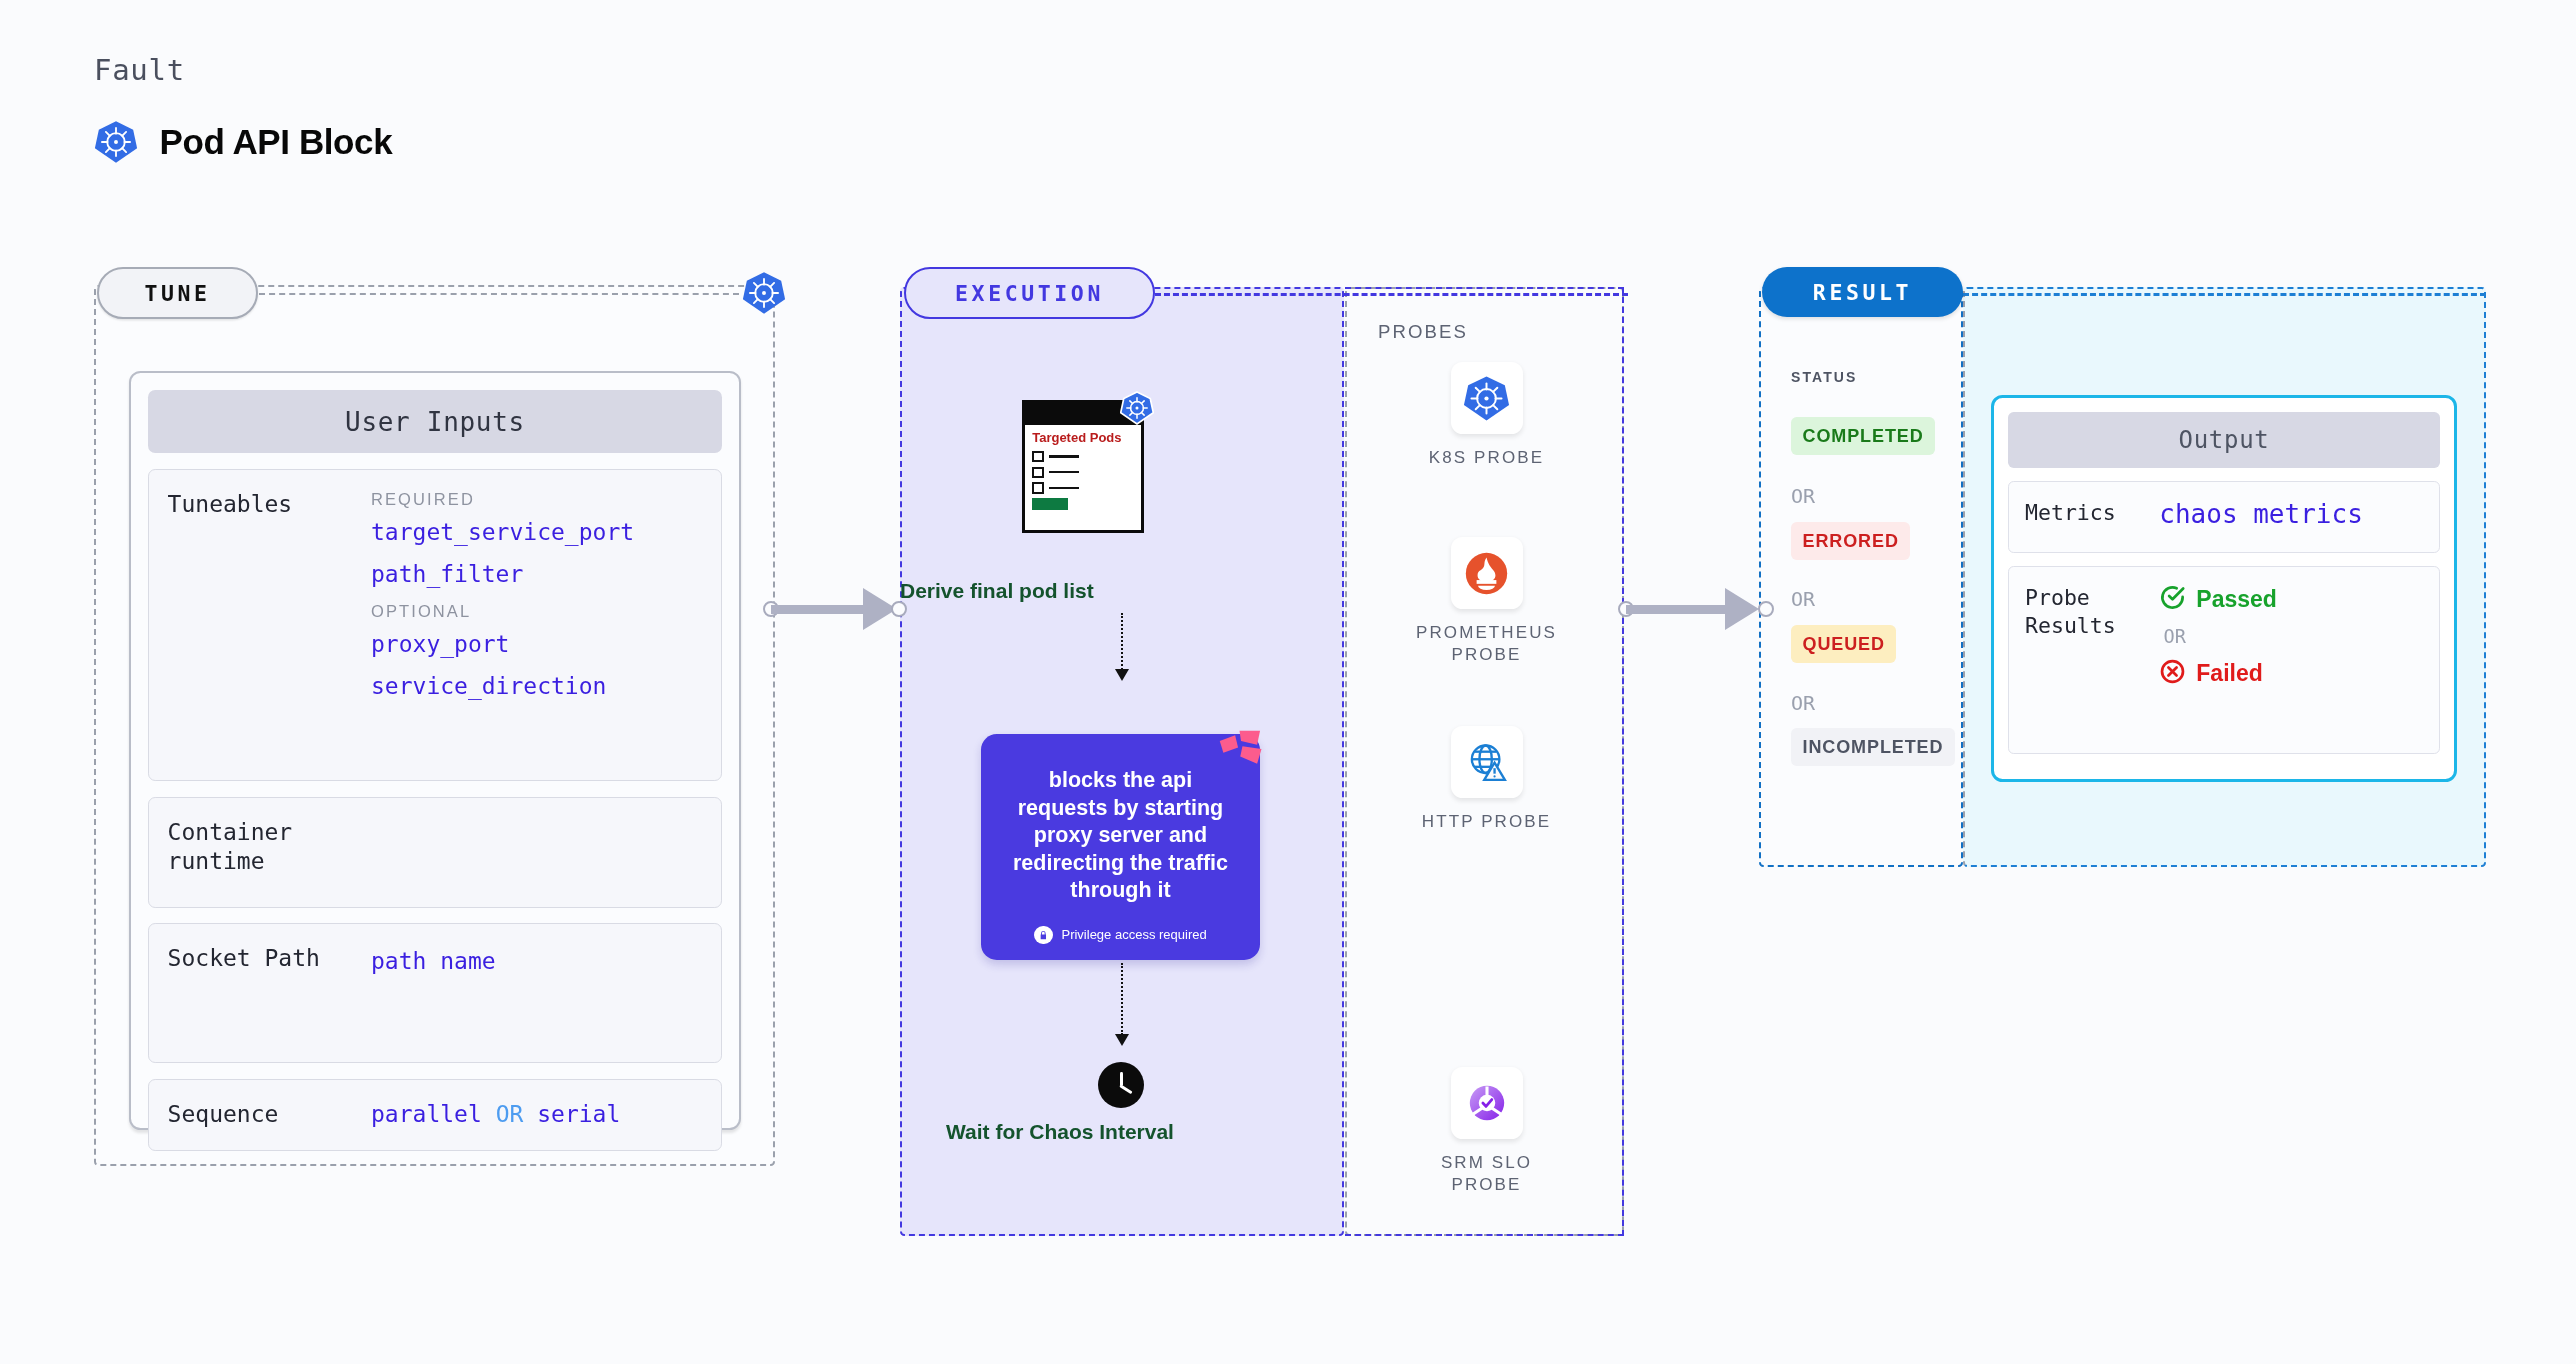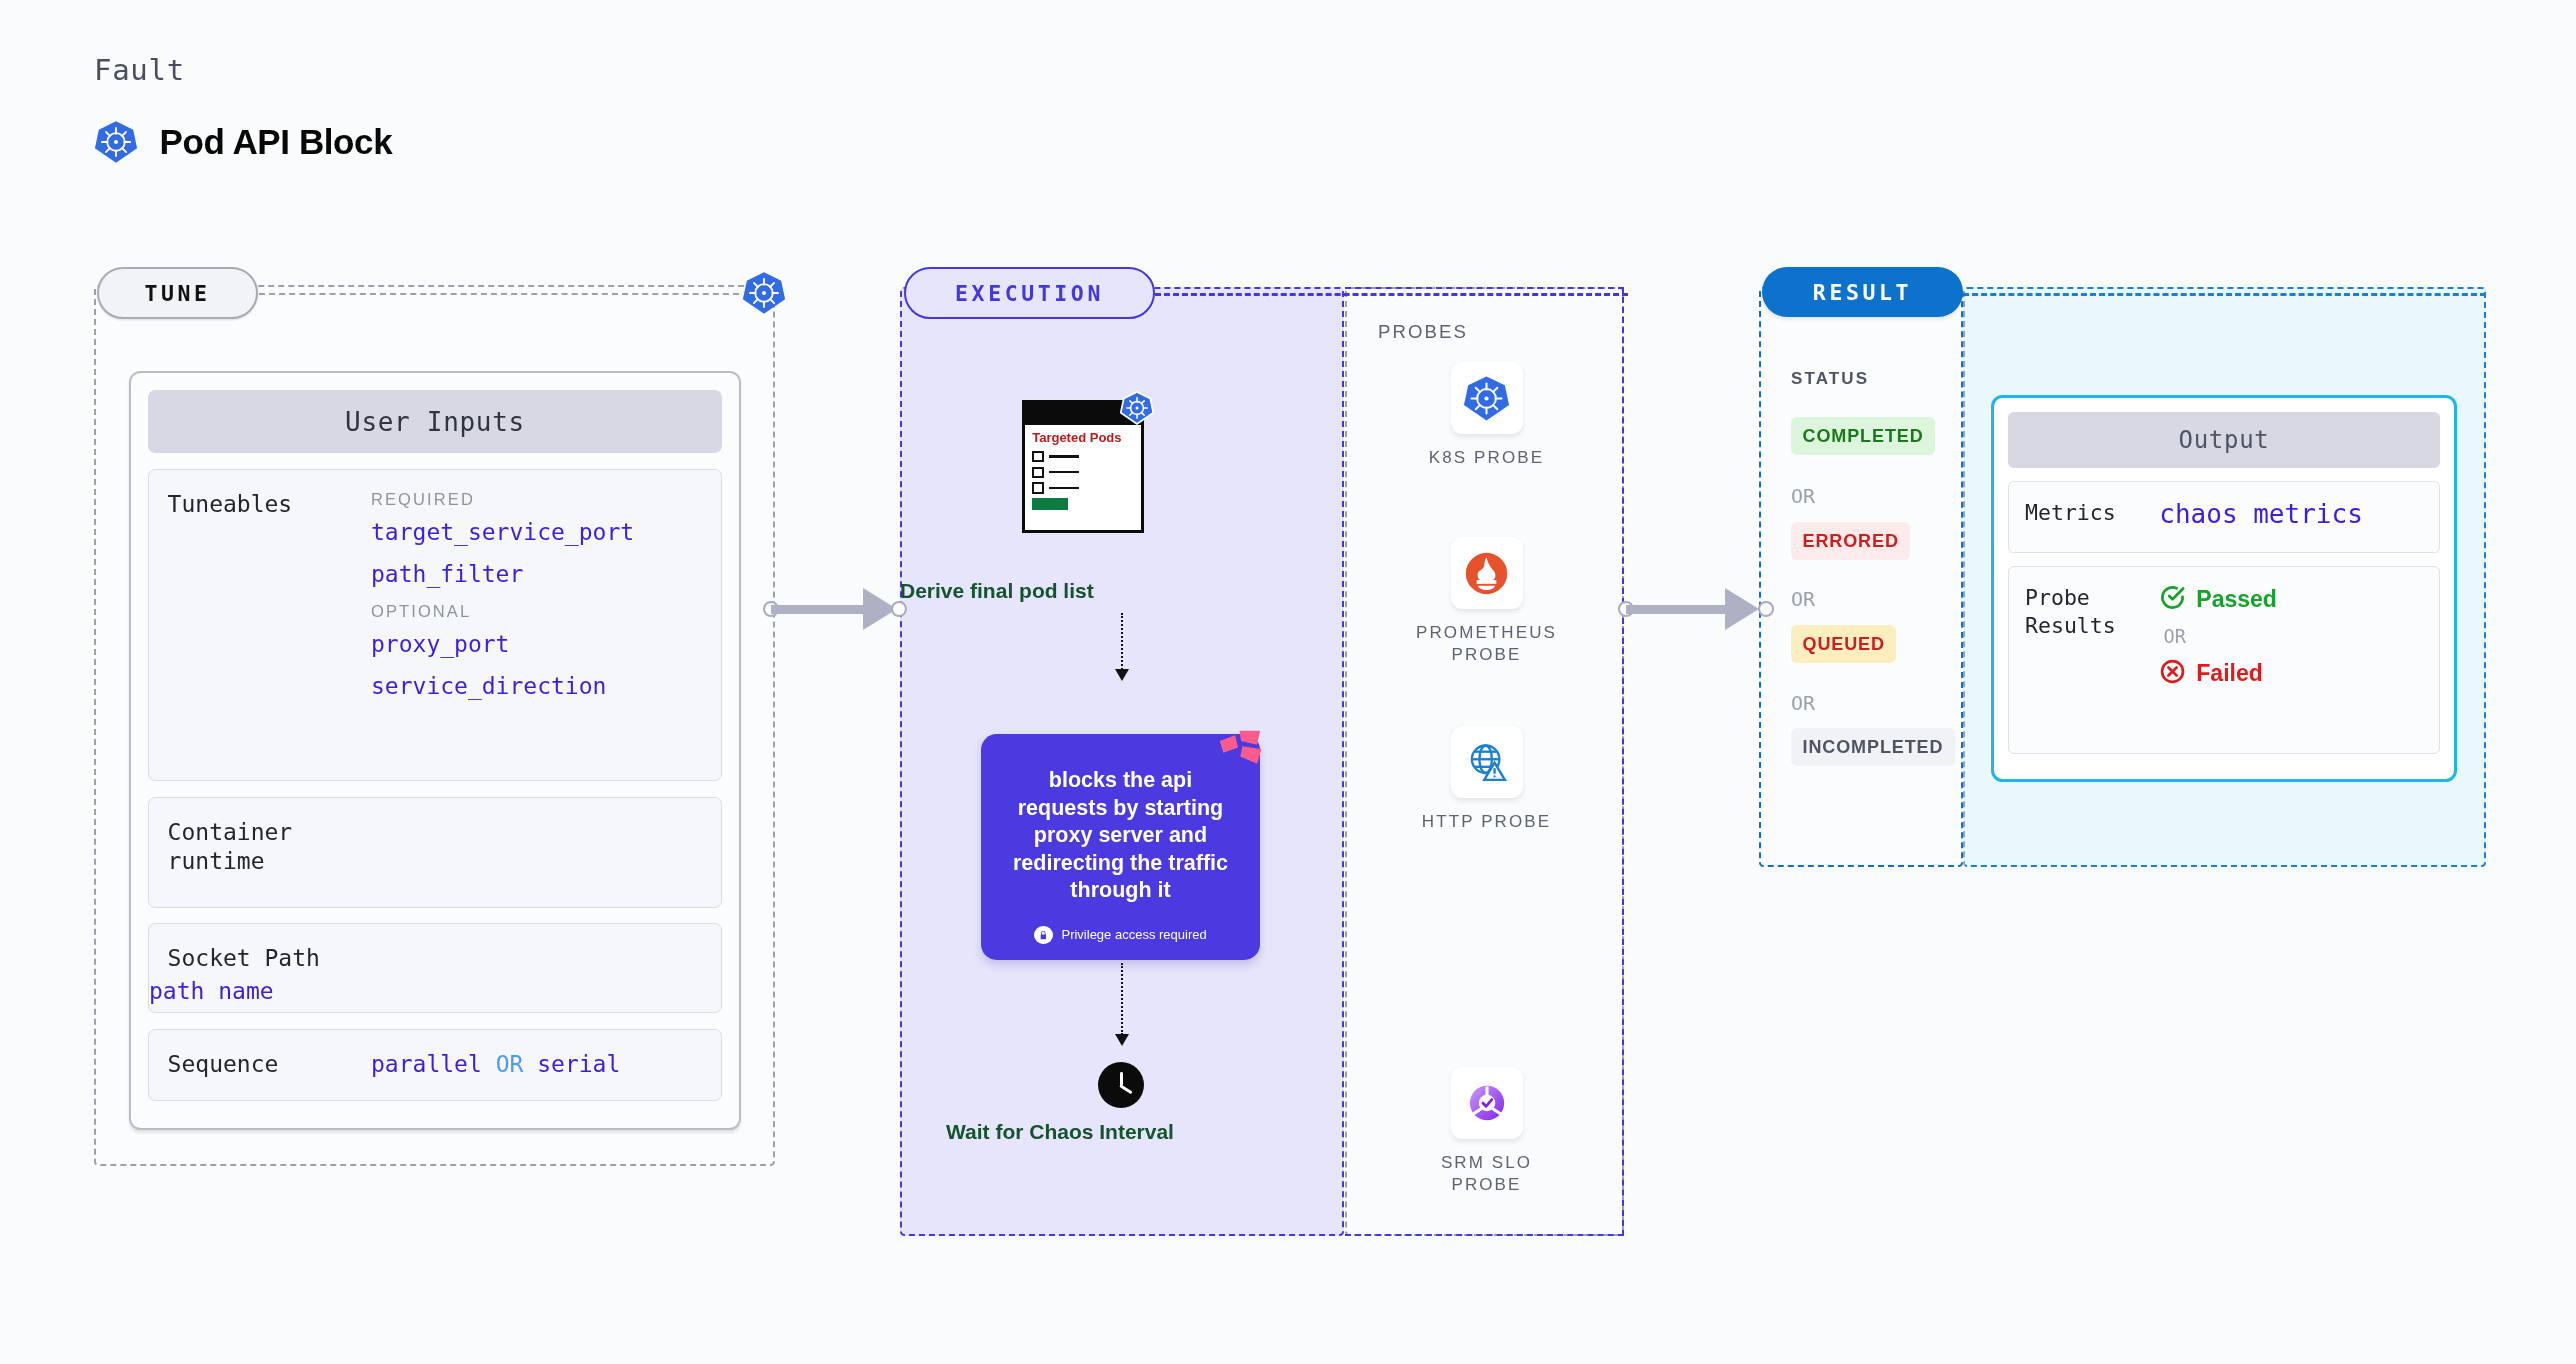--- a/index.html
+++ b/index.html
@@ -263,21 +263,21 @@
     margin-top: 13px;
     font-family: "Liberation Sans", sans-serif;
     font-size: 17px; letter-spacing: 2.1px; color: #5d6373;
     line-height: 1.30;
   }
 
   
   .status-title {
     position: absolute; left: 1791px; top: 369px;
     font-family: "Liberation Sans", sans-serif;
-    font-weight: bold; font-size: 17px; letter-spacing: 2.1px; color: #4e5463;
+    font-weight: bold; font-size: 14px; letter-spacing: 2.1px; color: #4e5463;
   }
   .st-badge {
     position: absolute; left: 1791px;
     border-radius: 5.7px;
     font-family: "Liberation Sans", sans-serif;
     font-weight: bold; font-size: 18px; letter-spacing: 0.9px;
     padding: 8.6px 11.5px;
   }
   .st-or {
     position: absolute; left: 1791px;
@@ -416,21 +416,21 @@
         <div class="sc-tag" style="margin-top:14.3px;">OPTIONAL</div>
         <div class="sc-link">proxy_port</div>
         <div class="sc-link">service_direction</div>
       </div>
     </div>
 
     <div class="subcard" style="height:111px;">
       <div class="sc-label">Container runtime</div>
     </div>
 
-    <div class="subcard" style="height:90px;flex-direction:column;">
+    <div class="subcard" style="height:140px;">
       <div class="sc-label">Socket Path</div>
       <div class="sc-body">
         <div class="sc-val">path name</div>
       </div>
     </div>
 
     <div class="subcard" style="height:72px; align-items:center;">
       <div class="sc-label">Sequence</div>
       <div class="sc-body">
         <div class="sc-val">

